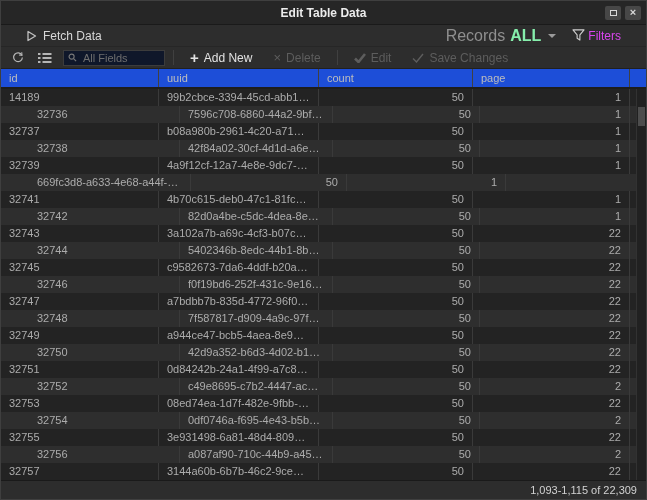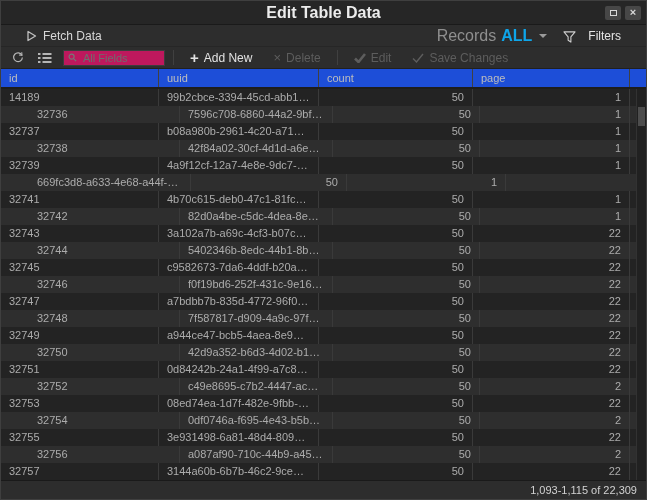--- a/index.html
+++ b/index.html
@@ -9,43 +9,43 @@
     background:#262626;
     border:1px solid #3f3f3f;
     display:flex; flex-direction:column;
     font-family:"Liberation Sans", sans-serif;
     overflow:hidden;
   }
   
   .titlebar { flex:0 0 24px; background:#262626; border-bottom:1px solid #1a1a1a;
     display:flex; align-items:center; position:relative; }
   .title { position:absolute; left:0; right:0; text-align:center;
-    color:#ececec; font-size:16px; font-weight:bold; }
+    color:#ececec; font-size:12px; font-weight:bold; }
   .win-buttons { margin-left:auto; display:flex; gap:4px; padding-right:5px; position:relative; }
   .win-btn { width:16px; height:14px; background:#474747; border-radius:2px;
     display:flex; align-items:center; justify-content:center; color:#d9d9d9; cursor:default; }
   .max-glyph { width:7px; height:6px; border:1px solid #d9d9d9; }
   .close-glyph { font-size:11px; line-height:1; font-weight:bold; }
   
   .toolbar1 { flex:0 0 22px; background:#2d2d2d; border-bottom:1px solid #262626;
     display:flex; align-items:center; padding:0 25px; }
   .tool-text-btn { display:flex; align-items:center; gap:6px; color:#d8d8d8; font-size:12px; }
   .spacer { flex:1; }
   .records { display:flex; align-items:center; gap:5px; font-size:16px; color:#8f8f8f; }
-  .records-value { color:#0ea5e9; font-weight:bold; }
+  .records-value { color:#86efac; font-weight:bold; }
   .caret-down { width:0; height:0; border-left:4px solid transparent;
     border-right:4px solid transparent; border-top:4px solid #9a9a9a; margin-left:2px; }
-  .filters { display:flex; align-items:flex-end; gap:12px; color:#e5e5e5;
+  .filters { display:flex; align-items:flex-start; gap:3px; color:#d946ef;
     font-size:12px; margin-left:16px; }
   .toolbar2 { flex:0 0 22px; background:#2d2d2d; border-bottom:1px solid #202020;
     display:flex; align-items:center; padding:0 6px; gap:5px; }
   .icon-btn { width:22px; height:18px; display:flex; align-items:center;
     justify-content:center; color:#b5b5b5; }
   .vsep { width:1px; height:15px; background:#404040; margin:0 3px; }
-  .searchbox { width:102px; height:16px; background:#be185d; border:1px solid #3c3c3c;
+  .searchbox { width:102px; height:16px; background:#0f172a; border:1px solid #3c3c3c;
     display:flex; align-items:center; gap:4px; padding:0 4px; margin-left:2px; }
   .searchbox input { flex:1; min-width:0; background:transparent; border:none; outline:none;
     color:#bdbdbd; font-size:11px; font-family:"Liberation Sans", sans-serif; }
   .searchbox input::placeholder { color:#6e6e6e; }
   .tbtn { display:flex; align-items:center; gap:5px; font-size:12px;
     color:#e2e2e2; padding:0 8px; white-space:nowrap; }
   .tbtn .plus { font-size:15px; line-height:1; font-weight:bold; }
   .tbtn.disabled { color:#5d5d5d; }
   .x-glyph { font-size:13px; line-height:1; }
   

